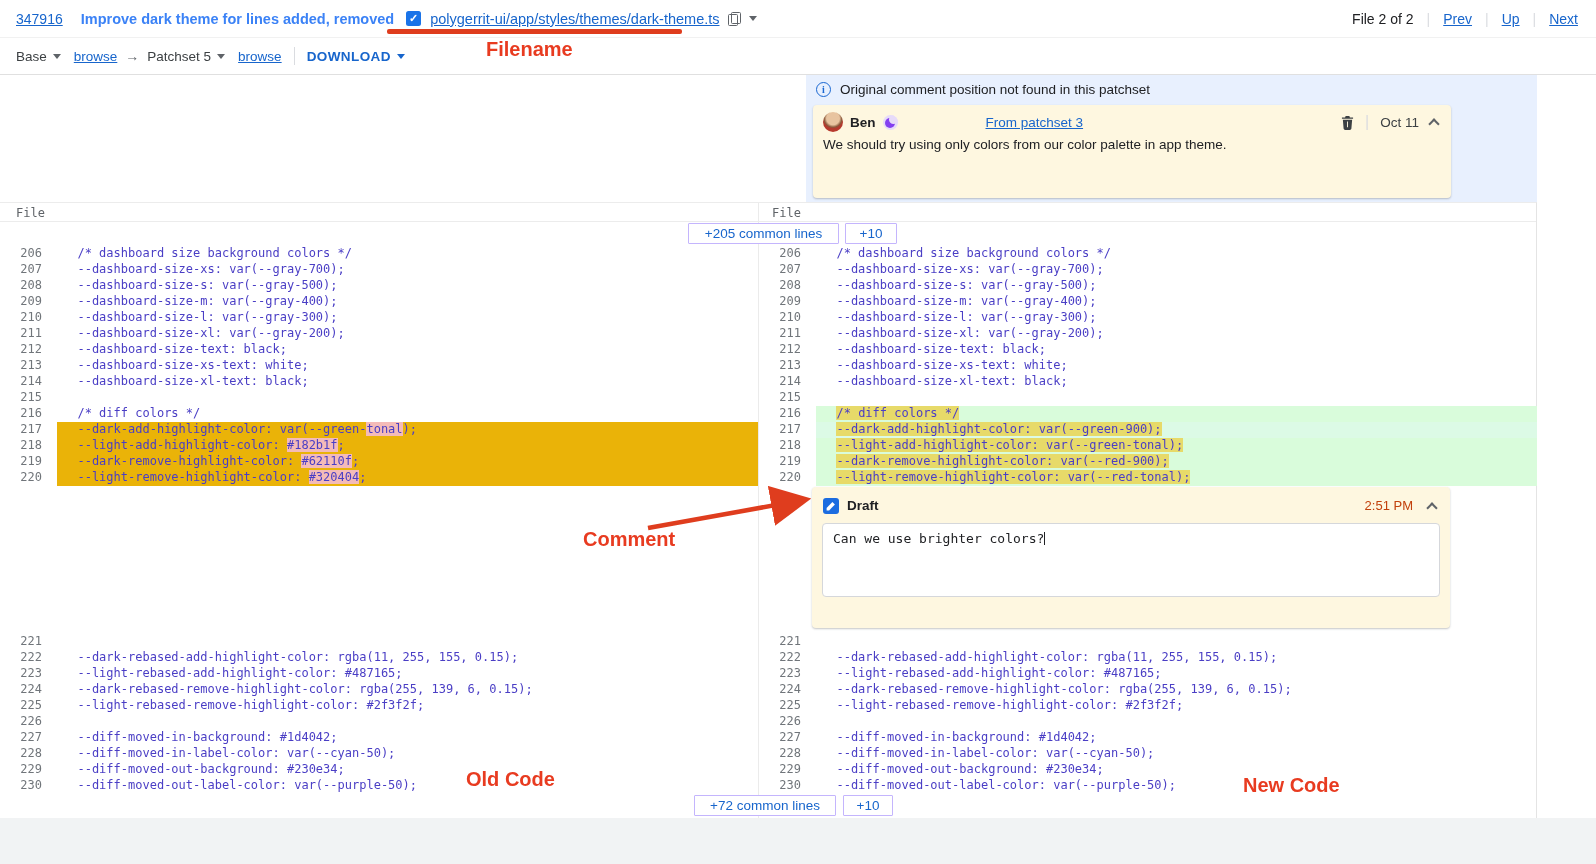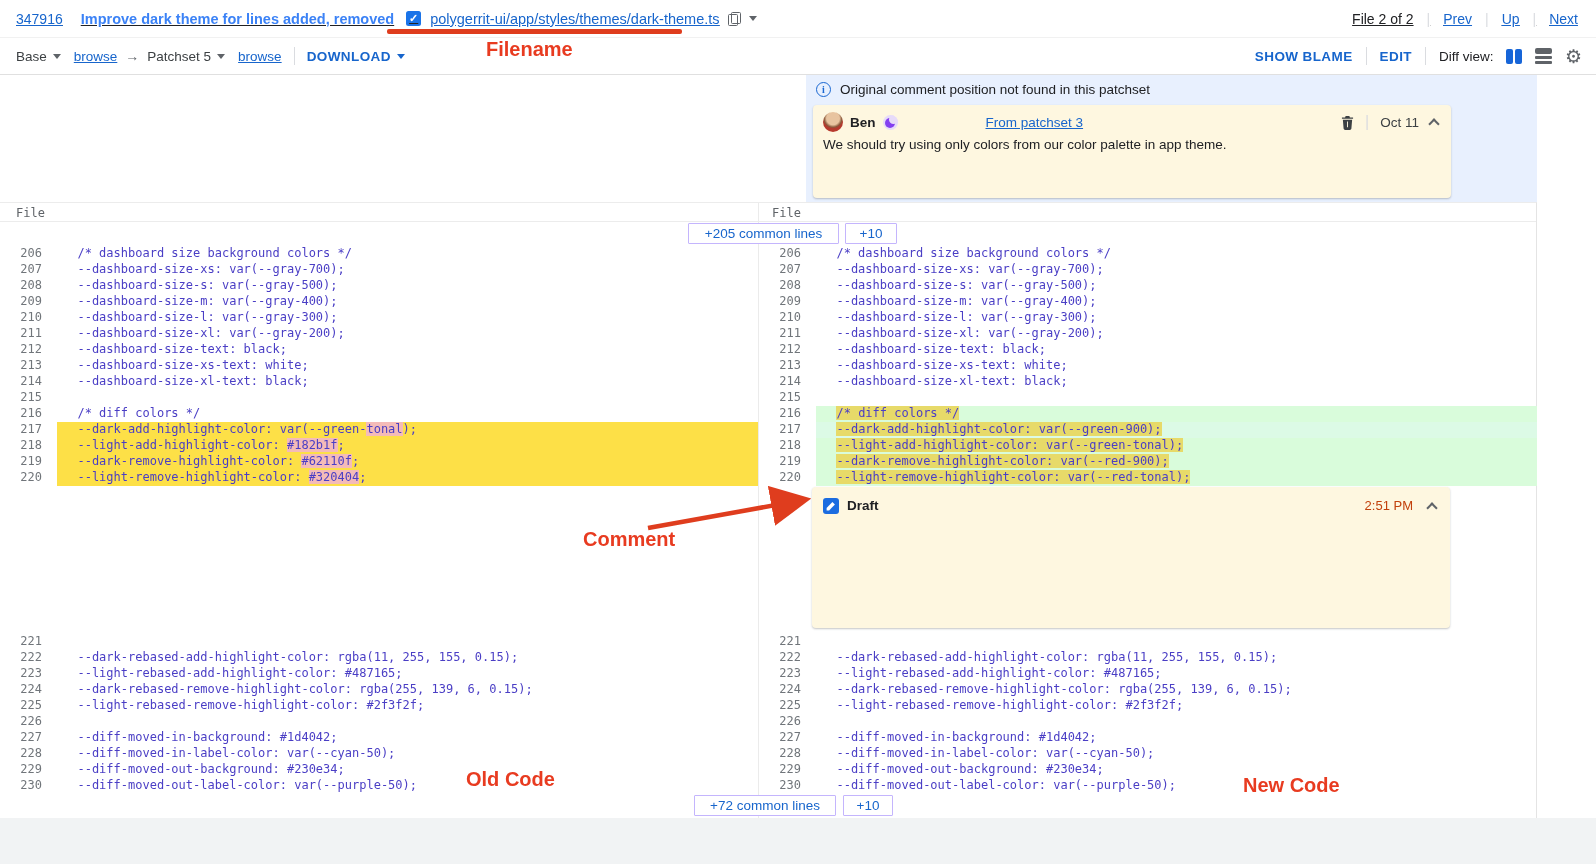--- a/index.html
+++ b/index.html
@@ -3,21 +3,21 @@
 <meta charset="utf-8">
 <style>
   * { margin:0; padding:0; box-sizing:border-box; }
   html,body { background:#fff; }
   body { font-family:"Liberation Sans", sans-serif; color:#202124; }
   .app { position:relative; width:1596px; height:864px; background:#fff; overflow:hidden; }
 
   
   .hdr { position:absolute; left:0; top:0; width:1596px; height:38px;
          display:flex; align-items:center; padding:0 18px 0 16px; background:#fff;
-         border-bottom:1px solid #f1f1f1; font-size:14px;text-decoration:underline; }
+         border-bottom:1px solid #f1f1f1; font-size:14px; }
   .hdr a, .link { color:#1765cc; text-decoration:underline; cursor:pointer; }
   .hdr .chg-id { margin-right:18px; }
   .hdr .ttl { font-weight:bold; font-size:14.5px; color:#3b82f6; margin-right:12px; }
   .chkbox { width:15px; height:15px; background:#1a73e8; border-radius:2.5px; margin-right:9px;
             display:inline-flex; align-items:center; justify-content:center; color:#fff;
             font-size:11px; font-weight:bold; flex:none; }
   .fname { color:#1765cc; text-decoration:none; font-size:14.5px; }
   .copy-ic { position:relative; width:11px; height:13px; margin:0 10px 0 8px; flex:none; }
   .copy-ic:before { content:""; position:absolute; left:0; top:2px; width:8px; height:10px;
                     border:1.3px solid #5f6368; border-radius:1.5px; background:#fff; }
@@ -83,21 +83,21 @@
   .expbtn { position:absolute; top:1px; height:21px; border:1px solid #c4b5fd; border-radius:1px;
             background:#fff; color:#1765cc; font-size:13.5px; font-family:"Liberation Sans", sans-serif;
             display:flex; align-items:center; justify-content:center; cursor:pointer; }
   .vline { position:absolute; left:758px; top:0; bottom:0; width:1px; background:#ebebeb; }
 
   .drow { display:flex; height:16px; line-height:16px; font:12px "DejaVu Sans Mono", monospace; }
   .lp { display:flex; width:758px; flex:none; }
   .rp { display:flex; width:779px; flex:none; border-left:1px solid #ebebeb; }
   .num { width:57px; flex:none; padding-right:15px; text-align:right; color:#70757a; background:#fff; cursor:pointer; }
   .cc { flex:1; white-space:pre; color:#4a3ec5; padding-left:6px; overflow:hidden; }
-  .lp.del .cc { background:#fde047; }
+  .lp.del .cc { background:#eab308; }
   .lp.del .m { background:#f4bbb8; }
   .rp.add .cc { background:#d9fcdb; }
   .rp.add .m { background:#e7da69; }
   .rp.sel { box-shadow:inset 0 0 0 2px #1a73e8; }
   .rp.sel .cc { background:#dcfae6; }
 
   .bandB { position:relative; height:148px; background:#fff; }
 
   
   .draft { position:absolute; left:812px; top:1px; width:638px; height:141px; background:#fef7e0;
@@ -158,37 +158,20 @@
     <span class="item">
       <span>Patchset 5</span>
         <span class="caret"></span>
     </span>
     <a class="link" style="margin-left:13px">browse</a>
     <span class="vbar"></span>
     <span class="item capsbtn" style="font-size:13.5px">
       <span>DOWNLOAD</span>
         <span class="caret" style="border-top-color:#1765cc"></span>
     </span>
-    <div class="tbar-right">
-      <span class="capsbtn" style="font-size:13.5px">SHOW BLAME</span>
-      <span class="vbar" style="margin:0"></span>
-      <span class="capsbtn" style="font-size:13.5px">EDIT</span>
-      <span class="vbar" style="margin:0"></span>
-      <span class="dv-label">Diff view:</span>
-      <span class="ic-sbs">
-          <i></i>
-          <i></i>
-        </span>
-      <span class="ic-uni">
-          <i class="b"></i>
-          <i></i>
-          <i></i>
-        </span>
-      <span class="gear">⚙</span>
-    </div>
   </div>
 
   <div class="thread-zone">
     <div class="notice">
       <span class="info-ic">i</span>
       <span>Original comment position not found in this patchset</span>
     </div>
     <div class="card">
       <div class="card-h">
         <span class="avatar"></span>
@@ -381,20 +364,21 @@
           <svg width="16" height="16" viewBox="0 0 16 16">
               <rect width="16" height="16" rx="3" fill="#1b6ce0"></rect>
               <path d="M3.6 12.4V9.9l5.8-5.8 2.5 2.5-5.8 5.8H3.6z" fill="#fff"></path>
             </svg>
           <span class="dlabel">Draft</span>
           <span class="right">
             <span class="dtime">2:51 PM</span>
             <span class="chev-up"></span>
           </span>
         </div>
+        <div class="dbox"><span>Can we use brighter colors?</span><span class="tcaret"></span></div>
       </div>
     </div>
 
     <div id="section-c">
         <div class="drow">
           <div class="lp">
             <div class="num">221</div>
             <div class="cc"></div>
           </div>
           <div class="rp">

